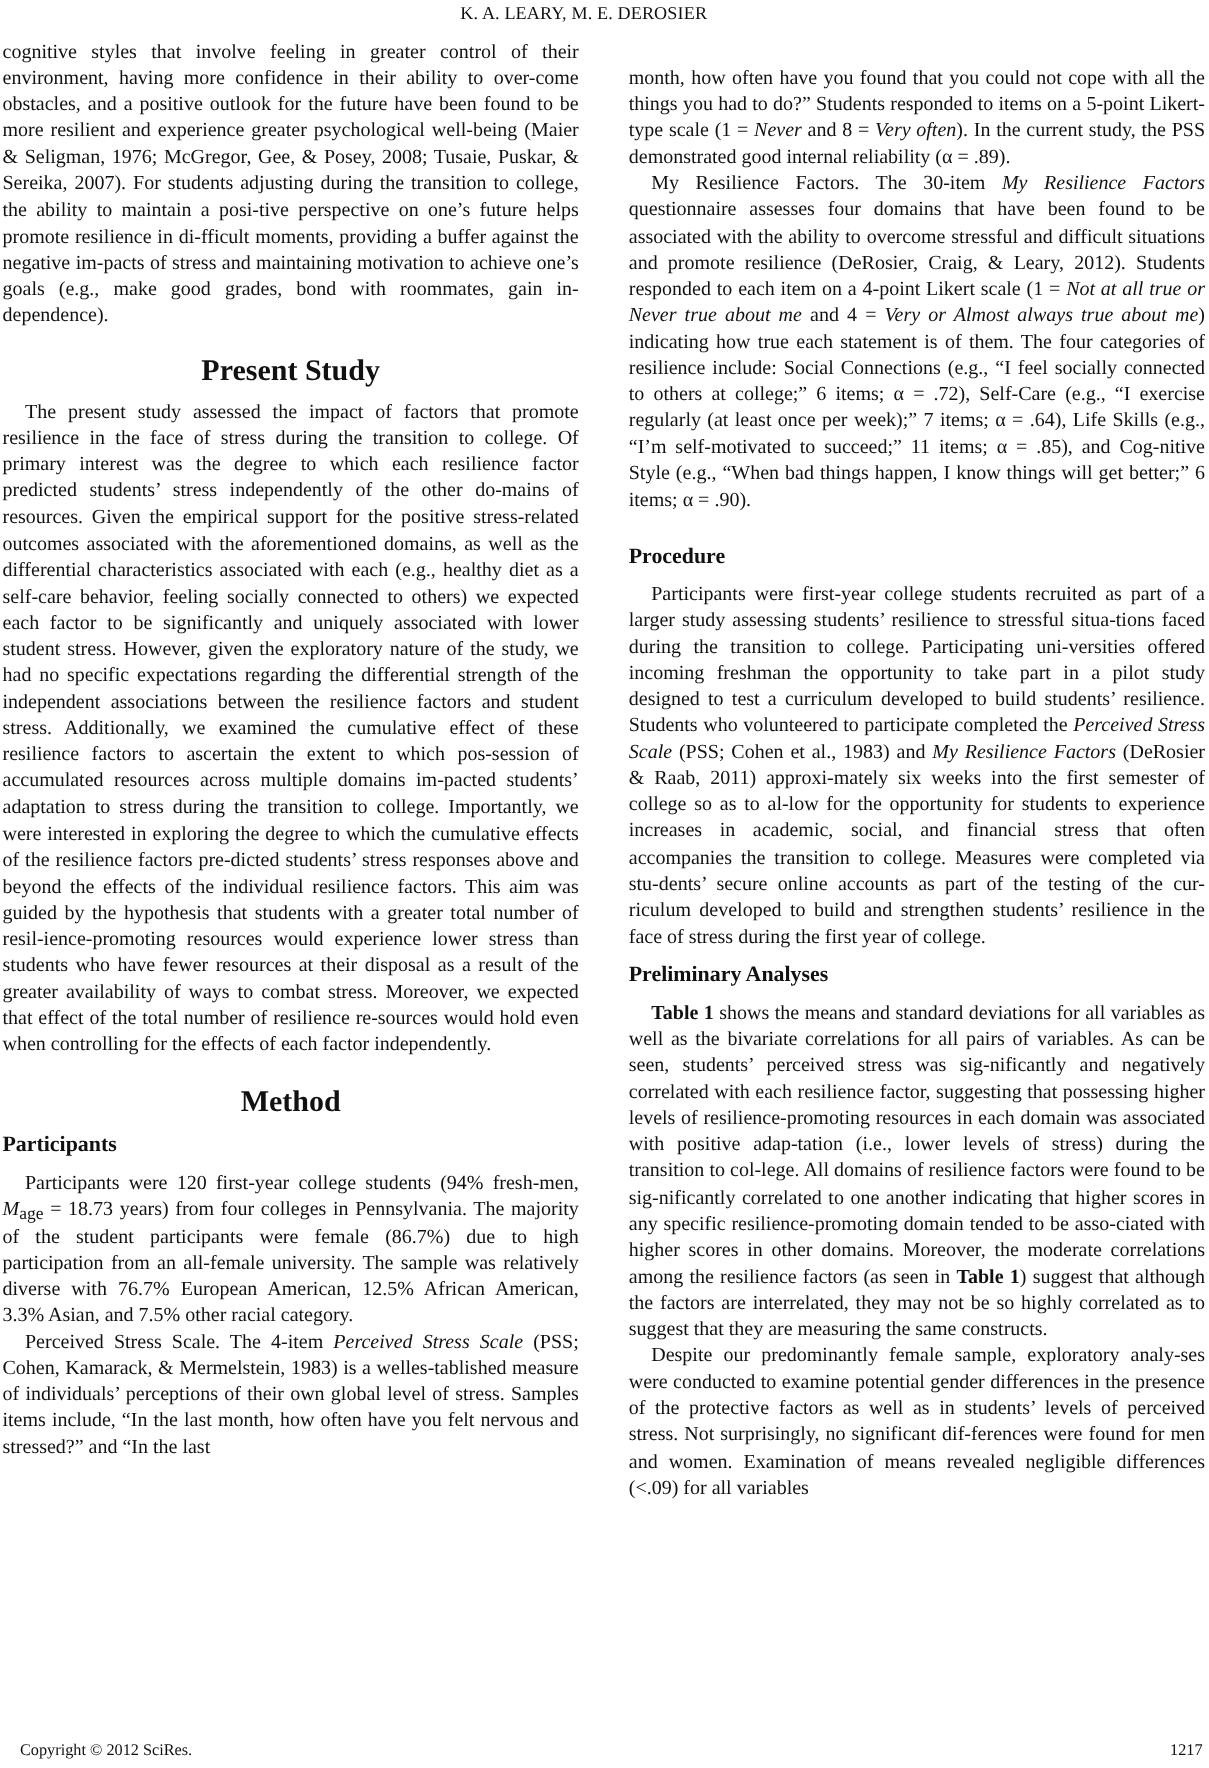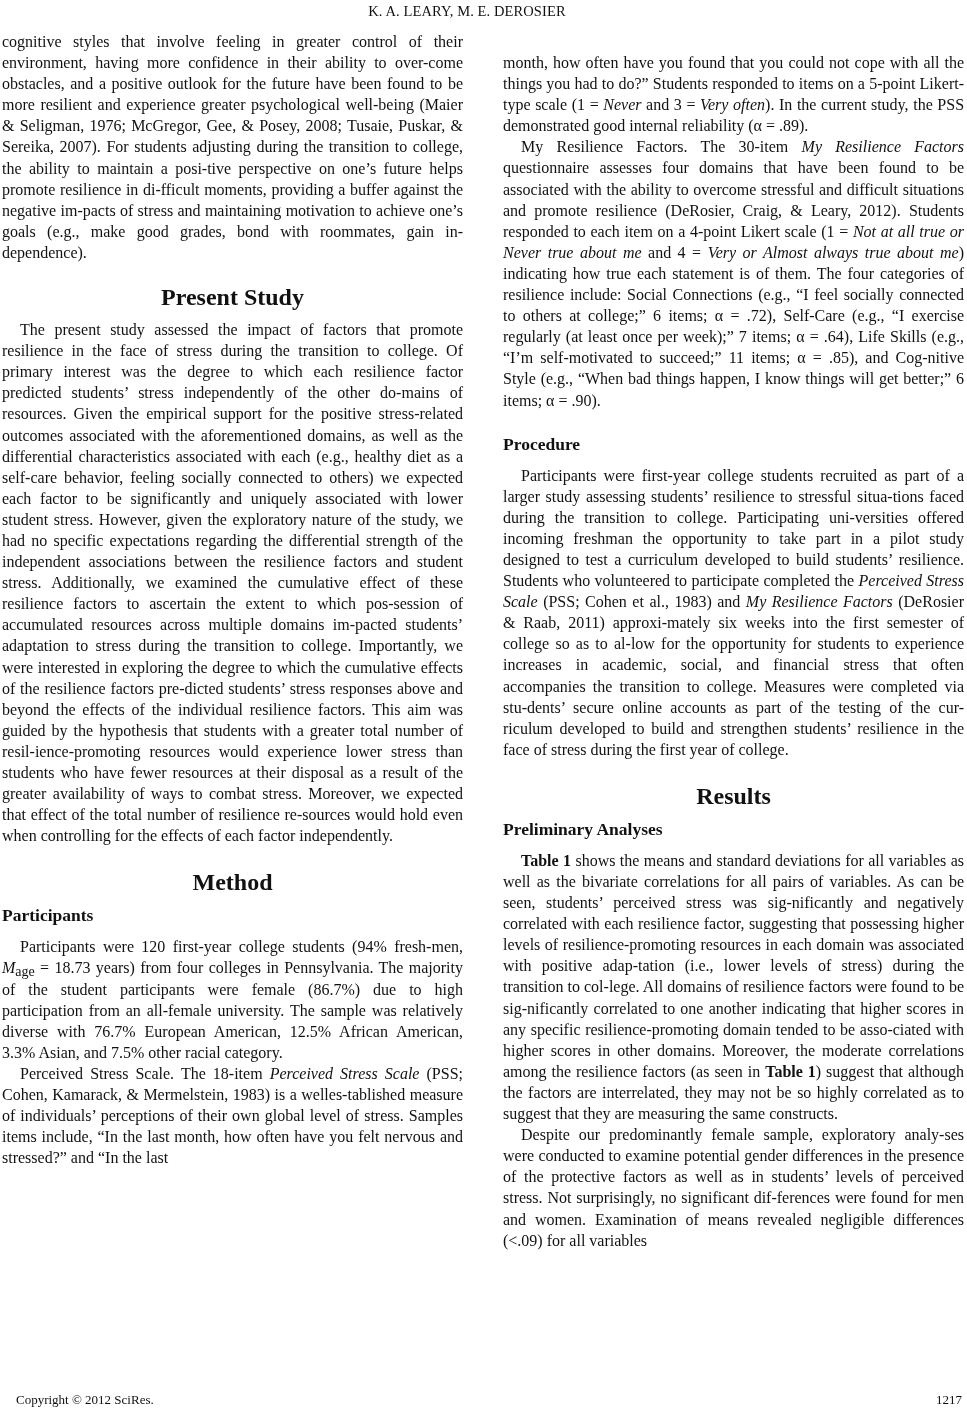--- a/index.html
+++ b/index.html
@@ -48,31 +48,30 @@
 <div class="col col-left">
   <p>cognitive styles that involve feeling in greater control of their environment, having more confidence in their ability to over-come obstacles, and a positive outlook for the future have been found to be more resilient and experience greater psychological well-being (Maier &amp; Seligman, 1976; McGregor, Gee, &amp; Posey, 2008; Tusaie, Puskar, &amp; Sereika, 2007). For students adjusting during the transition to college, the ability to maintain a posi-tive perspective on one’s future helps promote resilience in di-fficult moments, providing a buffer against the negative im-pacts of stress and maintaining motivation to achieve one’s goals (e.g., make good grades, bond with roommates, gain in-dependence).</p>
 
   <h2 class="section">Present Study</h2>
   <p class="indent">The present study assessed the impact of factors that promote resilience in the face of stress during the transition to college. Of primary interest was the degree to which each resilience factor predicted students’ stress independently of the other do-mains of resources. Given the empirical support for the positive stress-related outcomes associated with the aforementioned domains, as well as the differential characteristics associated with each (e.g., healthy diet as a self-care behavior, feeling socially connected to others) we expected each factor to be significantly and uniquely associated with lower student stress. However, given the exploratory nature of the study, we had no specific expectations regarding the differential strength of the independent associations between the resilience factors and student stress. Additionally, we examined the cumulative effect of these resilience factors to ascertain the extent to which pos-session of accumulated resources across multiple domains im-pacted students’ adaptation to stress during the transition to college. Importantly, we were interested in exploring the degree to which the cumulative effects of the resilience factors pre-dicted students’ stress responses above and beyond the effects of the individual resilience factors. This aim was guided by the hypothesis that students with a greater total number of resil-ience-promoting resources would experience lower stress than students who have fewer resources at their disposal as a result of the greater availability of ways to combat stress. Moreover, we expected that effect of the total number of resilience re-sources would hold even when controlling for the effects of each factor independently.</p>
 
   <h2 class="section" style="margin-top:24px;">Method</h2>
   <h3 class="sub tight">Participants</h3>
   <p class="indent"><span>Participants were 120 first-year college students (94% fresh-men, </span><i>M</i><sub>age</sub><span> = 18.73 years) from four colleges in Pennsylvania. The majority of the student participants were female (86.7%) due to high participation from an all-female university. The sample was relatively diverse with 76.7% European American, 12.5% African American, 3.3% Asian, and 7.5% other racial category.</span></p>
 
-  <p class="indent"><span>Perceived Stress Scale. The 18-item </span><i>Perceived Stress Scale</i><span> (PSS; Cohen, Kamarack, &amp; Mermelstein, 1983) is a welles-tablished measure of individuals’ perceptions of their own global level of stress. Samples items include, “In the last month, how often have you felt nervous and stressed?” and “In the last</span></p>
+  <p class="indent"><span>Perceived Stress Scale. The 4-item </span><i>Perceived Stress Scale</i><span> (PSS; Cohen, Kamarack, &amp; Mermelstein, 1983) is a welles-tablished measure of individuals’ perceptions of their own global level of stress. Samples items include, “In the last month, how often have you felt nervous and stressed?” and “In the last</span></p>
 </div>
 
 <div class="col col-right">
-  <p><span>month, how often have you found that you could not cope with all the things you had to do?” Students responded to items on a 5-point Likert-type scale (1 = </span><i>Never</i><span> and 3 = </span><i>Very often</i><span>). In the current study, the PSS demonstrated good internal reliability (α = .89).</span></p>
+  <p><span>month, how often have you found that you could not cope with all the things you had to do?” Students responded to items on a 5-point Likert-type scale (1 = </span><i>Never</i><span> and 8 = </span><i>Very often</i><span>). In the current study, the PSS demonstrated good internal reliability (α = .89).</span></p>
 
   <p class="indent"><span>My Resilience Factors. The 30-item </span><i>My Resilience Factors</i><span> questionnaire assesses four domains that have been found to be associated with the ability to overcome stressful and difficult situations and promote resilience (DeRosier, Craig, &amp; Leary, 2012). Students responded to each item on a 4-point Likert scale (1 = </span><i>Not at all true or Never true about me</i><span> and 4 = </span><i>Very or Almost always true about me</i><span>) indicating how true each statement is of them. The four categories of resilience include: Social Connections (e.g., “I feel socially connected to others at college;” 6 items; α = .72), Self-Care (e.g., “I exercise regularly (at least once per week);” 7 items; α = .64), Life Skills (e.g., “I’m self-motivated to succeed;” 11 items; α = .85), and Cog-nitive Style (e.g., “When bad things happen, I know things will get better;” 6 items; α = .90).</span></p>
 
   <h3 class="sub" style="margin-top:22px;">Procedure</h3>
   <p class="indent"><span>Participants were first-year college students recruited as part of a larger study assessing students’ resilience to stressful situa-tions faced during the transition to college. Participating uni-versities offered incoming freshman the opportunity to take part in a pilot study designed to test a curriculum developed to build students’ resilience. Students who volunteered to participate completed the </span><i>Perceived Stress Scale</i><span> (PSS; Cohen et al., 1983) and </span><i>My Resilience Factors</i><span> (DeRosier &amp; Raab, 2011) approxi-mately six weeks into the first semester of college so as to al-low for the opportunity for students to experience increases in academic, social, and financial stress that often accompanies the transition to college. Measures were completed via stu-dents’ secure online accounts as part of the testing of the cur-riculum developed to build and strengthen students’ resilience in the face of stress during the first year of college.</span></p>
 
-  <h2 class="section" style="margin-top:24px;">Results</h2>
   <h3 class="sub tight">Preliminary Analyses</h3>
   <p class="indent"><b>Table 1</b><span> shows the means and standard deviations for all variables as well as the bivariate correlations for all pairs of variables. As can be seen, students’ perceived stress was sig-nificantly and negatively correlated with each resilience factor, suggesting that possessing higher levels of resilience-promoting resources in each domain was associated with positive adap-tation (i.e., lower levels of stress) during the transition to col-lege. All domains of resilience factors were found to be sig-nificantly correlated to one another indicating that higher scores in any specific resilience-promoting domain tended to be asso-ciated with higher scores in other domains. Moreover, the moderate correlations among the resilience factors (as seen in </span><b>Table 1</b><span>) suggest that although the factors are interrelated, they may not be so highly correlated as to suggest that they are measuring the same constructs.</span></p>
   <p class="indent">Despite our predominantly female sample, exploratory analy-ses were conducted to examine potential gender differences in the presence of the protective factors as well as in students’ levels of perceived stress. Not surprisingly, no significant dif-ferences were found for men and women. Examination of means revealed negligible differences (&lt;.09) for all variables</p>
 </div>
 
 <div class="footer-left">Copyright © 2012 SciRes.</div>
 <div class="footer-right">1217</div>
 
 </body></html>

